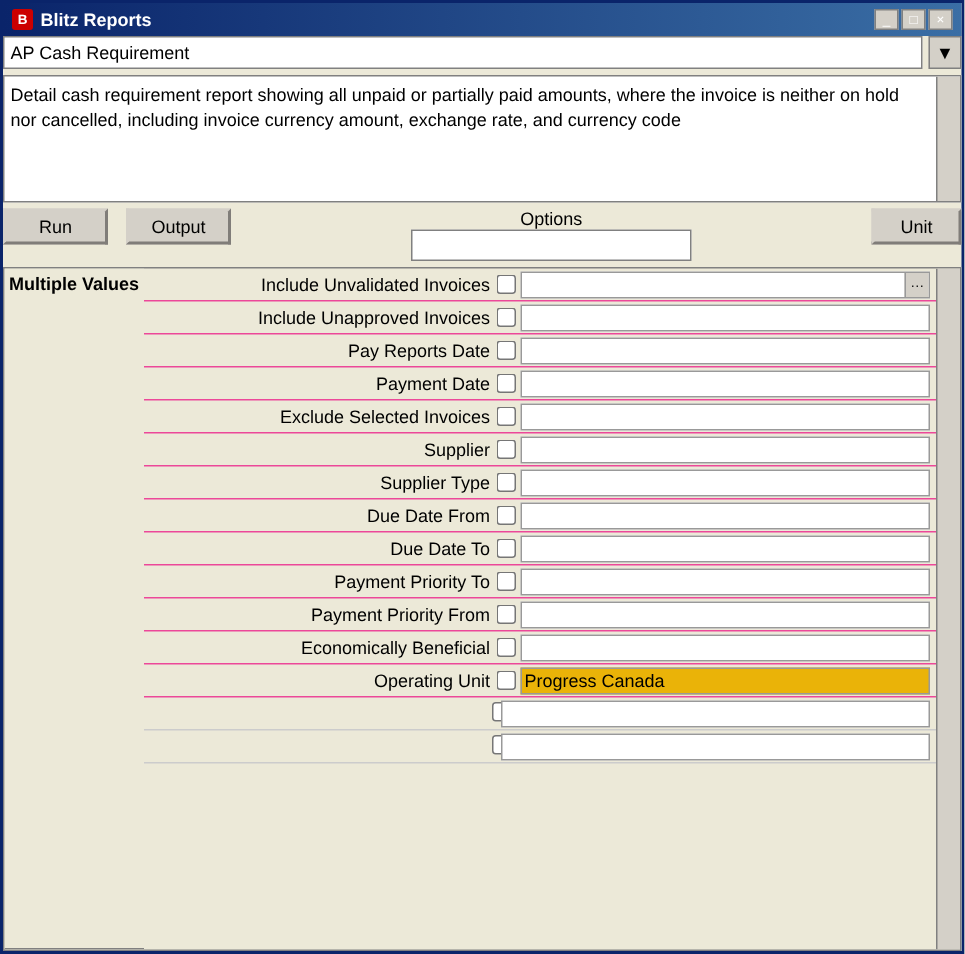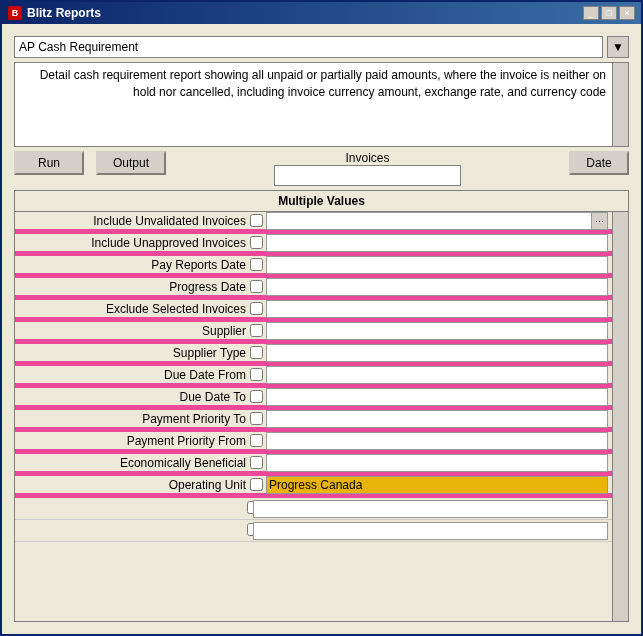--- a/index.html
+++ b/index.html
@@ -55,21 +55,21 @@
       height: 14px;
       background: #d4d0c8;
       border: 1px solid #808080;
       font-size: 9px;
       display: flex;
       align-items: center;
       justify-content: center;
       cursor: pointer;
     }
     .content {
-      padding: 12px;
+      padding: 0;
       display: flex;
       flex-direction: column;
       gap: 4px;
       flex: 1;
       overflow: hidden;
     }
     .top-row {
       display: flex;
       gap: 4px;
       align-items: center;
@@ -107,21 +107,20 @@
       position: absolute;
       right: 0;
       top: 0;
       bottom: 0;
       width: 16px;
       background: #d4d0c8;
       border-left: 1px solid #808080;
     }
     .desc-text {
       padding-right: 18px;
-      text-align: right;
     }
     .btn {
       min-width: 70px;
       height: 24px;
       background: #d4d0c8;
       border: 2px outset #d4d0c8;
       font-size: 12px;
       cursor: pointer;
       padding: 0 10px;
     }
@@ -140,21 +139,21 @@
       font-size: 12px;
       cursor: pointer;
       padding: 0 8px;
     }
     .multival-section {
       flex: 1;
       border: 1px solid #808080;
       background: #ece9d8;
       overflow: hidden;
       display: flex;
-      flex-direction: column;
+      flex-direction: row;
     }
     .multival-header {
       text-align: center;
       font-size: 12px;
       font-weight: bold;
       padding: 3px;
       border-bottom: 1px solid #808080;
       background: #ece9d8;
     }
     .multival-body {
@@ -169,21 +168,21 @@
       top: 0;
       bottom: 0;
       width: 16px;
       background: #d4d0c8;
       border-left: 1px solid #808080;
     }
     .field-row {
       display: flex;
       align-items: center;
       height: 22px;
-      border-bottom: 5px solid #ec4899;
+      border-bottom: 1px solid #ec4899;
     }
     .field-label {
       width: 235px;
       text-align: right;
       padding-right: 4px;
       font-size: 12px;
       color: #000;
       flex-shrink: 0;
     }
     .field-checkbox {
@@ -275,24 +274,24 @@
 
     <div class="description-area">
       <div class="desc-text">Detail cash requirement report showing all unpaid or partially paid amounts, where the invoice is neither on hold nor cancelled, including invoice currency amount, exchange rate, and currency code</div>
       <div class="description-scrollbar"></div>
     </div>
 
     <div style="display:flex; gap:12px;">
       <button class="btn">Run</button>
       <button class="btn">Output</button>
       <div style="display:flex; flex-direction:column; align-items:center; flex:1; gap:0;">
-        <span style="font-size:12px;">Invoices</span>
+        <span style="font-size:12px;">Options</span>
         <input type="text" class="options-full-input" style="">
       </div>
-      <button class="setup-btn">Date</button>
+      <button class="setup-btn">Unit</button>
     </div>
 
     <div class="multival-section">
       <div class="multival-header">Multiple Values</div>
       <div class="multival-body">
 
         <div class="field-row">
           <div class="field-label">Include Unvalidated Invoices</div>
           <input type="checkbox" class="field-checkbox" style="">
           <div class="field-input-with-btn">
@@ -307,21 +306,21 @@
           <input type="text" class="field-input" style="">
         </div>
 
         <div class="field-row">
           <div class="field-label">Pay Reports Date</div>
           <input type="checkbox" class="field-checkbox" style="">
           <input type="text" class="field-input" style="">
         </div>
 
         <div class="field-row">
-          <div class="field-label">Progress Date</div>
+          <div class="field-label">Payment Date</div>
           <input type="checkbox" class="field-checkbox" style="">
           <input type="text" class="field-input" style="">
         </div>
 
 
         <div class="field-row">
           <div class="field-label">Exclude Selected Invoices</div>
           <input type="checkbox" class="field-checkbox" style="">
           <input type="text" class="field-input" style="">
         </div>

